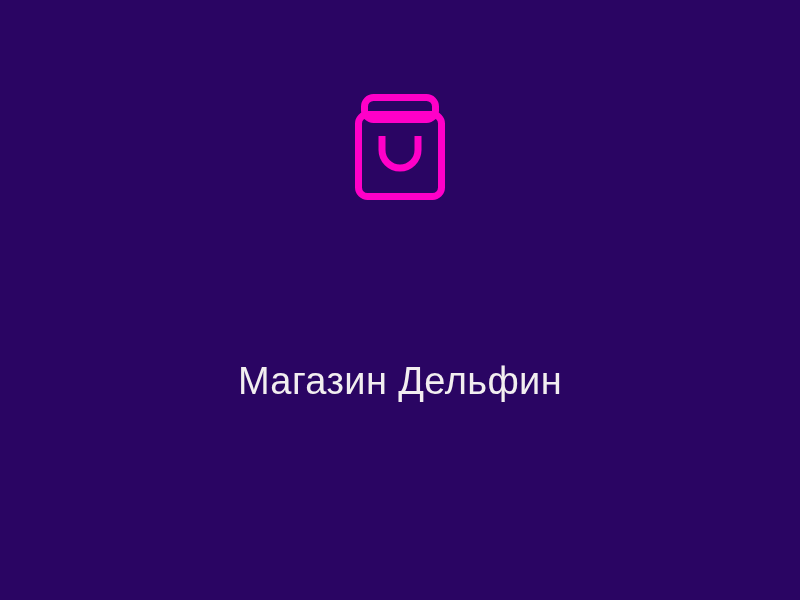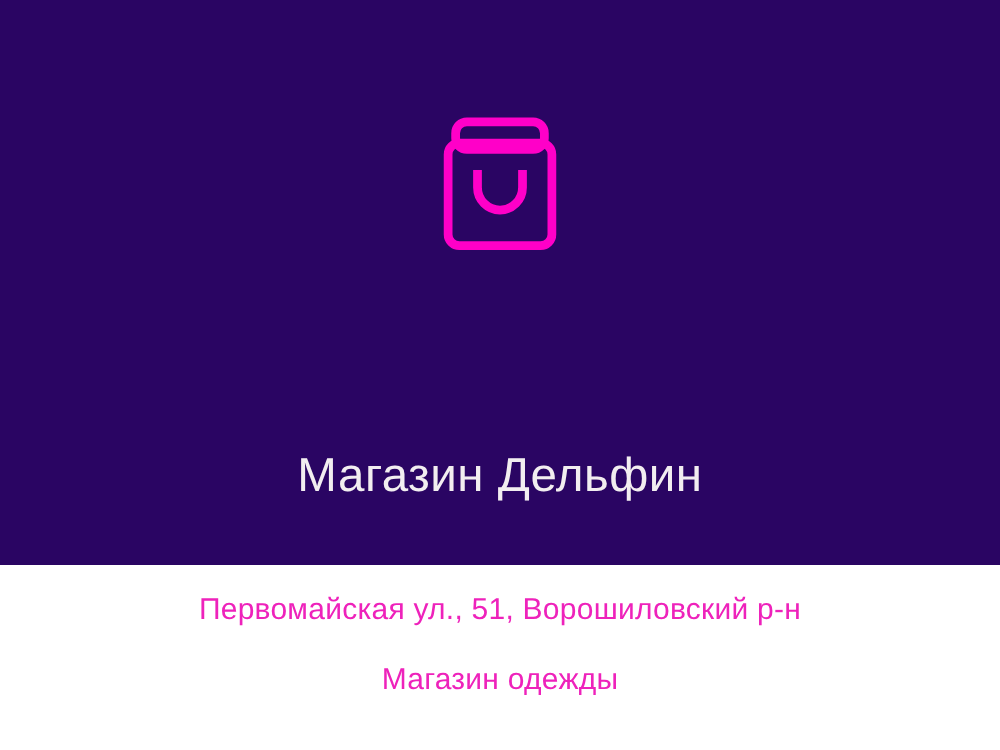--- a/index.html
+++ b/index.html
@@ -8,21 +8,21 @@
   }
   body {
     width: 800px;
     height: 600px;
     overflow: hidden;
     font-family: "Liberation Sans", "DejaVu Sans", sans-serif;
   }
   #card {
     position: relative;
     width: 800px;
-    height: 452px;
+    height: 600px;
     background: #2a0563;
     display: flex;
     flex-direction: column;
     align-items: center;
     box-sizing: border-box;
   }
   #logo-wrap {
     position: absolute;
     top: 92px;
     left: 0;
@@ -85,18 +85,14 @@
 
         <path d="M28 44 V58 a18 18 0 0 0 36 0 V44" stroke="#ff00c8" stroke-width="7" fill="none" stroke-linecap="butt" stroke-linejoin="round"></path>
       </svg>
     </span>
   </div>
 
   <div id="title-wrap">
     <span id="store-title">Магазин Дельфин</span>
   </div>
 
-  <div id="meta-wrap">
-    <span id="store-address" class="meta-line">Первомайская ул., 51, Ворошиловский р-н</span>
-    <span id="store-category" class="meta-line">Магазин одежды</span>
-  </div>
 
 </div>
 
 </body></html>

